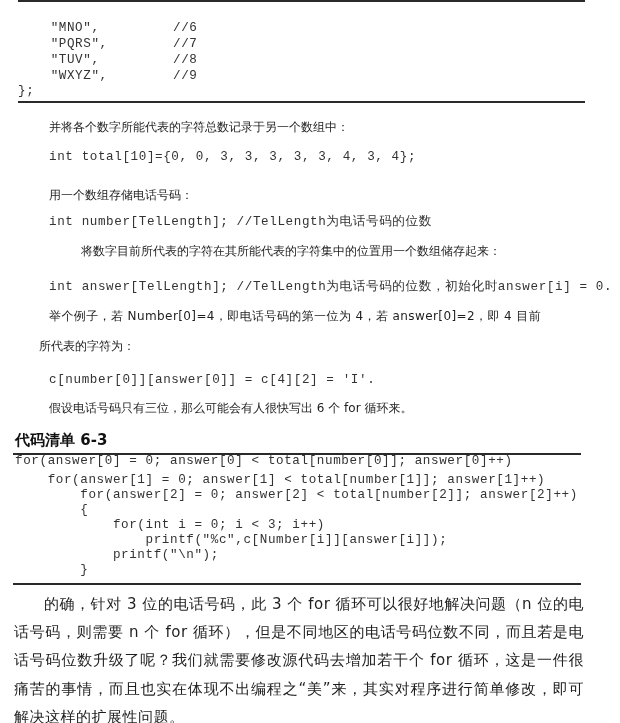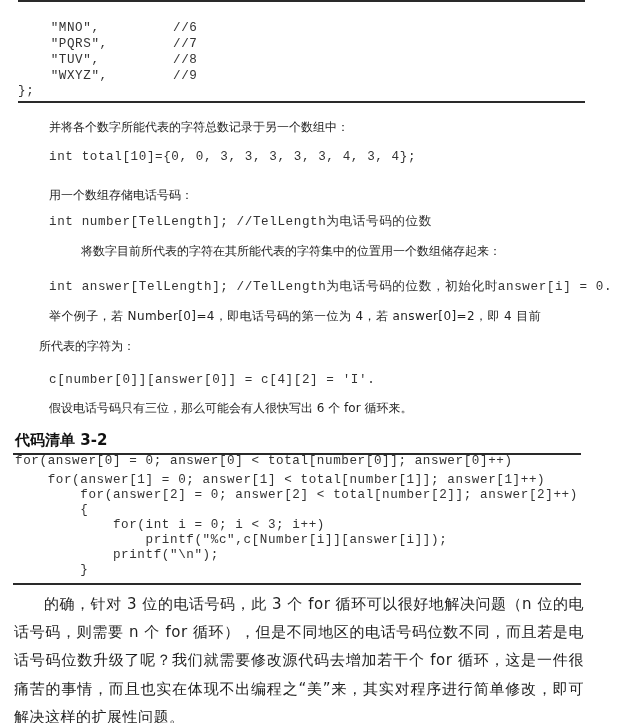--- a/index.html
+++ b/index.html
@@ -26,21 +26,21 @@
 <div class="mono" style="left:49px; top:150px;">int total[10]={0, 0, 3, 3, 3, 3, 3, 4, 3, 4};</div>
 <div class="cn" style="left:49px; top:187px;">用一个数组存储电话号码：</div>
 <div class="mono" style="left:49px; top:213px;text-align:right;">int number[TelLength]; //TelLength为电话号码的位数</div>
 <div class="cn" style="left:49px; top:243px;margin-left:32px;">将数字目前所代表的字符在其所能代表的字符集中的位置用一个数组储存起来：</div>
 <div class="mono" style="left:49px; top:278px;">int answer[TelLength]; //TelLength为电话号码的位数，初始化时answer[i] = 0.</div>
 <div class="cn" style="left:49px; top:308px; letter-spacing:0.4px;">举个例子，若 Number[0]=4，即电话号码的第一位为 4，若 answer[0]=2，即 4 目前</div>
 <div class="cn" style="left:15px; top:338px;margin-left:24px;">所代表的字符为：</div>
 <div class="mono" style="left:49px; top:373px;">c[number[0]][answer[0]] = c[4][2] = 'I'.</div>
 <div class="cn" style="left:49px; top:400px;">假设电话号码只有三位，那么可能会有人很快写出 6 个 for 循环来。</div>
 
-<div class="heading" style="left:15px; top:431px;">代码清单 3-2</div>
+<div class="heading" style="left:15px; top:431px;">代码清单 6-3</div>
 <div class="rule" style="left:13px; top:453px; width:568px;"></div>
 <div class="mono code-line" style="top:454px;">for(answer[0] = 0; answer[0] &lt; total[number[0]]; answer[0]++)</div>
 <div class="mono code-line" style="top:473px;text-align:center;">    for(answer[1] = 0; answer[1] &lt; total[number[1]]; answer[1]++)</div>
 <div class="mono code-line" style="top:488px;text-align:center;">        for(answer[2] = 0; answer[2] &lt; total[number[2]]; answer[2]++)</div>
 <div class="mono code-line" style="top:503px;">        {</div>
 <div class="mono code-line" style="top:518px;">            for(int i = 0; i &lt; 3; i++)</div>
 <div class="mono code-line" style="top:533px;">                printf("%c",c[Number[i]][answer[i]]);</div>
 <div class="mono code-line" style="top:548px;">            printf("\n");</div>
 <div class="mono code-line" style="top:563px;">        }</div>
 <div class="rule" style="left:13px; top:583px; width:568px;"></div>

